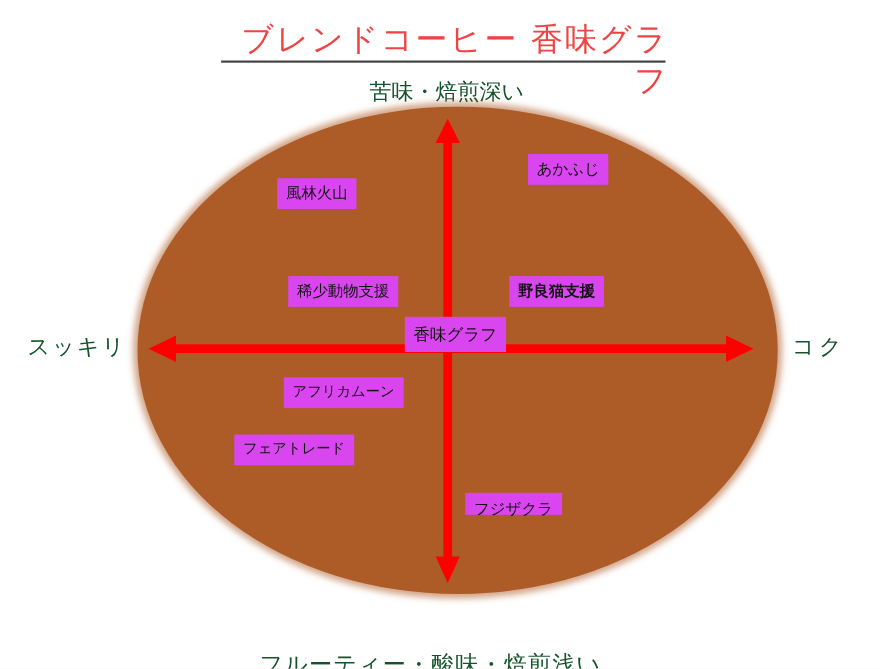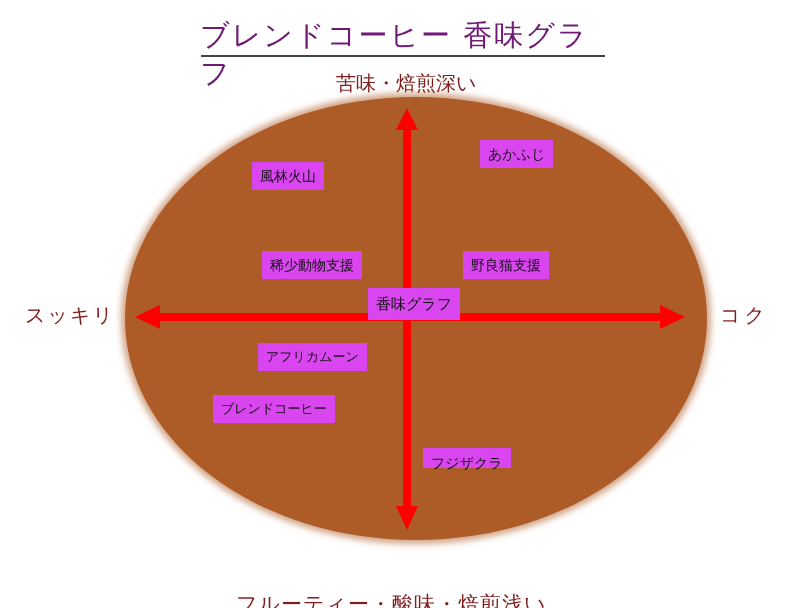--- a/index.html
+++ b/index.html
@@ -1,22 +1,22 @@
 <!DOCTYPE html>
 <html><head>
   <meta charset="utf-8">
   <style>
     html, body { margin: 0; padding: 0; background: #ffffff; }
     body { width: 800px; height: 608px; position: relative; overflow: hidden;
            font-family: "DejaVu Sans", sans-serif; }
-    .title { position: absolute; left: 200px; top: 16px; width: 408px; text-align: left;
-             font-family: "DejaVu Serif", serif; font-size: 29px; color: #701a75; letter-spacing: 2px;
+    .title { position: absolute; left: 200px; top: 16px; width: 408px; text-align: right;
+             font-family: "DejaVu Serif", serif; font-size: 29px; color: #ef4444; letter-spacing: 2px;
              line-height: 38px; }
     .title-rule { position: absolute; left: 201px; top: 55px; width: 404px; height: 2px; background: #444; }
-    .axis-label { position: absolute; font-size: 20px; color: #7f1d1d; white-space: nowrap; line-height: 26px; }
+    .axis-label { position: absolute; font-size: 20px; color: #14532d; white-space: nowrap; line-height: 26px; }
     .ellipse { position: absolute; left: 125px; top: 97px; width: 582px; height: 443px;
                border-radius: 50%; background: #ad5b27;
                box-shadow: 0 0 6px 4px rgba(173,91,39,0.55); }
     svg.arrows { position: absolute; left: 0; top: 0; }
     .tag { position: absolute; background: #d946ef; color: #111;
            font-family: "DejaVu Serif", serif; font-size: 14px; line-height: 28px; height: 28px;
            padding: 0 8px; white-space: nowrap; }
   </style>
 </head>
 <body>
@@ -40,17 +40,17 @@
   <g fill="#ff0000" stroke="none">
     <rect x="155" y="313" width="510" height="8"></rect>
     <polygon points="135,317 160,305 160,329"></polygon>
     <polygon points="685,317 660,305 660,329"></polygon>
   </g>
 </svg>
 
 <div class="tag" style="left:480px; top:140px;">あかふじ</div>
 <div class="tag" style="left:252px; top:162px;">風林火山</div>
 <div class="tag" style="left:262px; top:251px;">稀少動物支援</div>
-<div class="tag" style="left:463px; top:251px;">野良猫支援</div>
+<div class="tag" style="left:463px; top:251px;font-weight:bold;">野良猫支援</div>
 <div class="tag" style="left:368px; top:288px; height:32px; line-height:32px; font-size:15px;">香味グラフ</div>
 <div class="tag" style="left:258px; top:343px; font-size:13px;">アフリカムーン</div>
-<div class="tag" style="left:213px; top:395px; font-size:13px;">ブレンドコーヒー</div>
+<div class="tag" style="left:213px; top:395px; font-size:13px;">フェアトレード</div>
 <div class="tag" style="left:423px; top:448px; height:20px; line-height:30px;">フジザクラ</div>
 
 </body></html>

